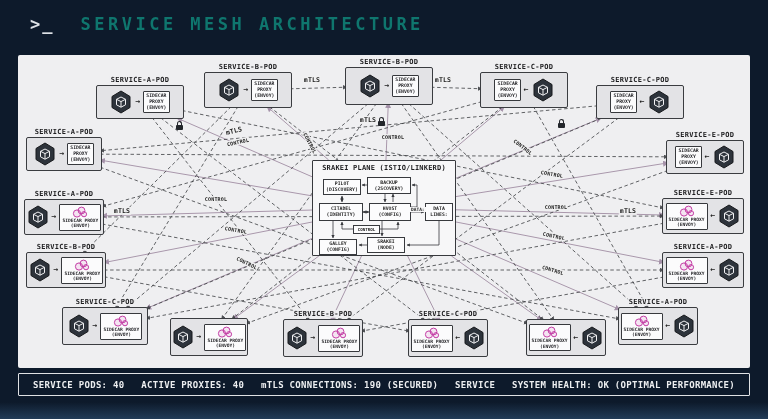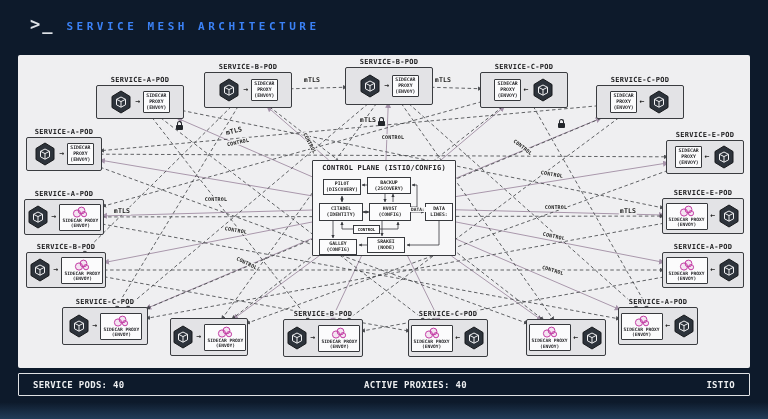--- a/index.html
+++ b/index.html
@@ -3,21 +3,21 @@
 <meta charset="utf-8">
 <style>
   html,body{margin:0;padding:0;}
   body{
     width:768px;height:419px;position:relative;overflow:hidden;
     background:linear-gradient(180deg,#0d1a2b 0%,#0d1a2b 96%,#223c58 100%);
     font-family:"DejaVu Sans Mono","Liberation Mono",monospace;
   }
   .header{position:absolute;left:30px;top:14px;display:flex;align-items:baseline;z-index:5;}
   .prompt{color:#dde1e6;font-size:17px;font-weight:bold;letter-spacing:2px;}
-  .title{color:#3b82f6;font-size:11px;font-weight:bold;letter-spacing:3.5px;margin-left:12px;}
+  .title{color:#0f766e;font-size:17px;font-weight:bold;letter-spacing:3.5px;margin-left:26px;}
   .panel{
     position:absolute;left:18px;top:55px;width:732px;height:313px;
     background:#efeff1;border-radius:2px;z-index:1;
   }
   #mesh-svg{position:absolute;left:0;top:0;z-index:2;}
   .edge-label{
     position:absolute;z-index:3;transform:translate(-50%,-50%);
     background:rgba(239,239,241,.9);padding:0 1px;color:#222;font-weight:bold;white-space:nowrap;
   }
   .lbl-control{font-size:5px;letter-spacing:.2px;}
@@ -165,21 +165,21 @@
       <path d="M98,51 L111,51" marker-end="url(#cpm)"></path>
       <path d="M20,60 L20,77" marker-end="url(#cpm)"></path>
       <path d="M69,60 L69,75" marker-end="url(#cpm)"></path>
       <path d="M54,84 L46,84" marker-end="url(#cpm)"></path>
       <path d="M67,68 L85,68 L85,61" marker-end="url(#cpm)"></path>
       <path d="M40,68 L29,68 L29,61" marker-end="url(#cpm)"></path>
       <path d="M126,60 L126,84 L94,84" marker-end="url(#cpm)"></path>
       <path d="M98,46 L104,46 L104,24 L99,24" marker-end="url(#cpm)"></path>
     </g>
   </svg>
-  <div class="cp-title">CONTROL PLANE (ISTIO/CONFIG)</div>
+  <div class="cp-title">SRAKEI PLANE (ISTIO/LINKERD)</div>
   <div class="cpc" style="left:10px;top:18px;width:38px;height:16px">
     <span>PILOT</span>
     <span>(DISCOVERY)</span>
   </div>
   <div class="cpc" style="left:54px;top:16px;width:44px;height:17px">
     <span>BACKUP</span>
     <span>(2SCOVERY)</span>
   </div>
   <div class="cpc" style="left:6px;top:42px;width:44px;height:18px">
     <span>CITADEL</span>
@@ -485,14 +485,16 @@
         </svg>
         <span>SIDECAR PROXY</span>
         <span>(ENVOY)</span>
       </div>
     </div>
   </div>
 
 <div class="statusbar">
   <span>SERVICE PODS: 40</span>
   <span>ACTIVE PROXIES: 40</span>
-  <span>ISTIO</span>
+  <span>mTLS CONNECTIONS: 190 (SECURED)</span>
+  <span>SERVICE</span>
+  <span>SYSTEM HEALTH: OK (OPTIMAL PERFORMANCE)</span>
 </div>
 
 </body></html>

